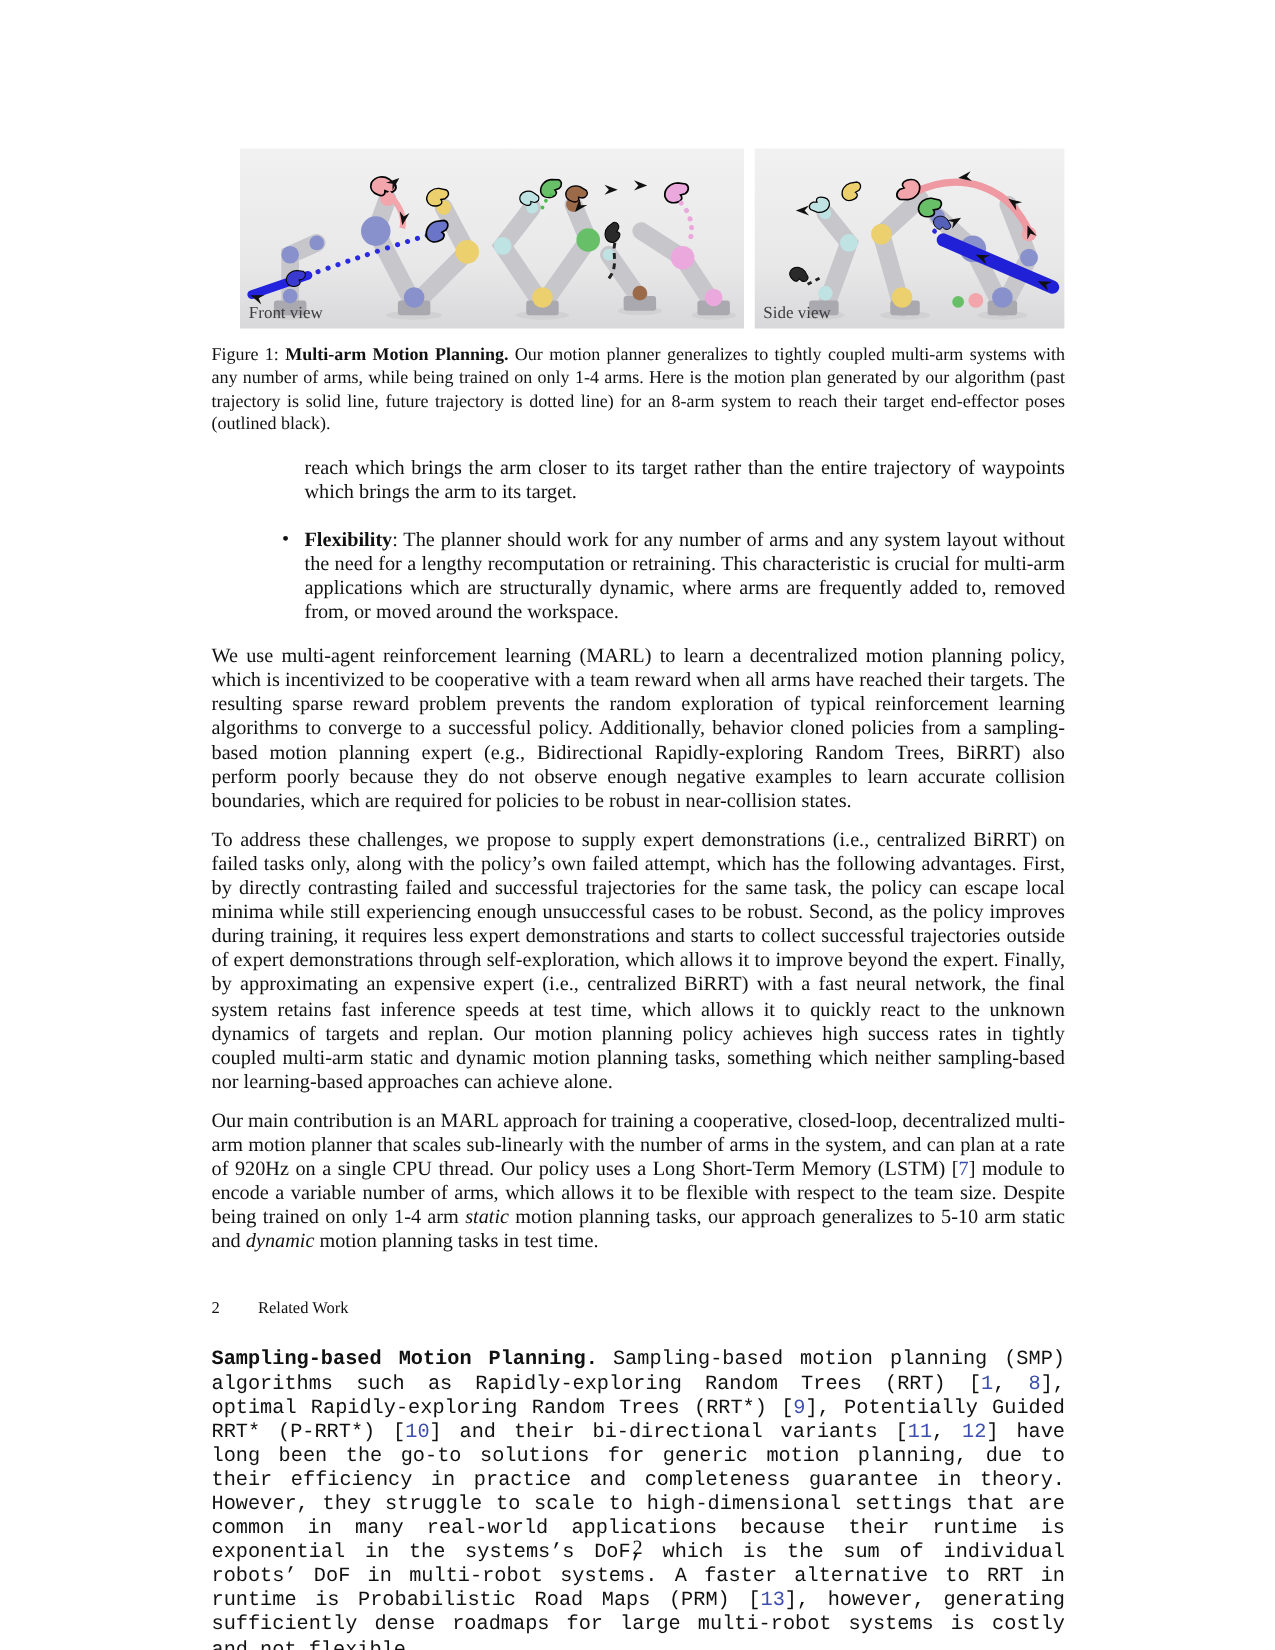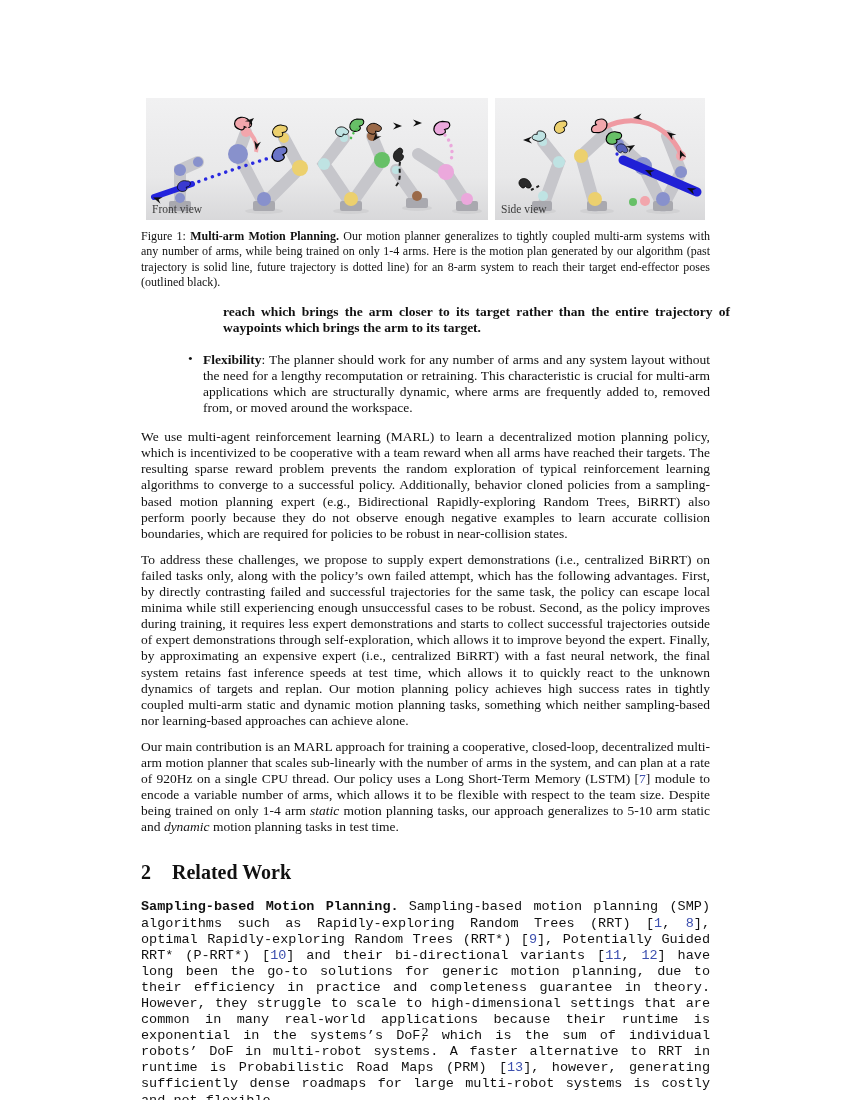--- a/index.html
+++ b/index.html
@@ -3,36 +3,36 @@
 <meta charset="utf-8">
 <style>
   html,body{margin:0;padding:0;}
   body{
     width:850px;height:1100px;background:#ffffff;position:relative;
     font-family:"Liberation Serif","DejaVu Serif",serif;color:#111;
     -webkit-font-smoothing:antialiased;overflow:hidden;
   }
   .content{position:absolute;left:141px;top:0;width:569px;}
   
-  .fig-images{display:flex;gap:7px;margin-top:98px;margin-left:5px;}
+  .fig-images{display:flex;gap:7px;margin-top:98px;margin-left:19px;}
   .fig-panel{display:block;}
   .fig-caption{
     margin-top:9px;font-size:12px;line-height:15.4px;text-align:justify;
   }
   
   p{margin:0;}
   .body-par{font-size:13.5px;line-height:16.1px;text-align:justify;}
-  .cont-par{margin-top:13px;margin-left:82px;width:507px;font-weight:bold;}
+  .cont-par{margin-top:13px;margin-left:62px;width:507px;}
   .bullet-item{position:relative;margin-top:16px;margin-left:62px;width:507px;}
   .bullet-dot{position:absolute;left:-15px;top:-1px;font-size:13.5px;}
   .p-block{margin-top:12px;}
   .cite{color:#3c4fae;text-decoration:none;cursor:pointer;}
   .lead-gap{display:inline-block;width:10px;}
   .section-head{
-    margin-top:27px;font-size:20px;font-weight:bold;line-height:20px;
+    margin-top:27px;font-size:11px;font-weight:normal;line-height:20px;
   }
   .section-head .sec-num{display:inline-block;width:31px;}
   .related{margin-top:17px;font-family:Liberation Mono, monospace;}
   .pageno{
     position:absolute;top:1024px;left:0;width:850px;text-align:center;
     font-size:13.5px;
   }
   i{}
   b{font-weight:bold;}
   svg text{font-family:"Liberation Serif","DejaVu Serif",serif;}

